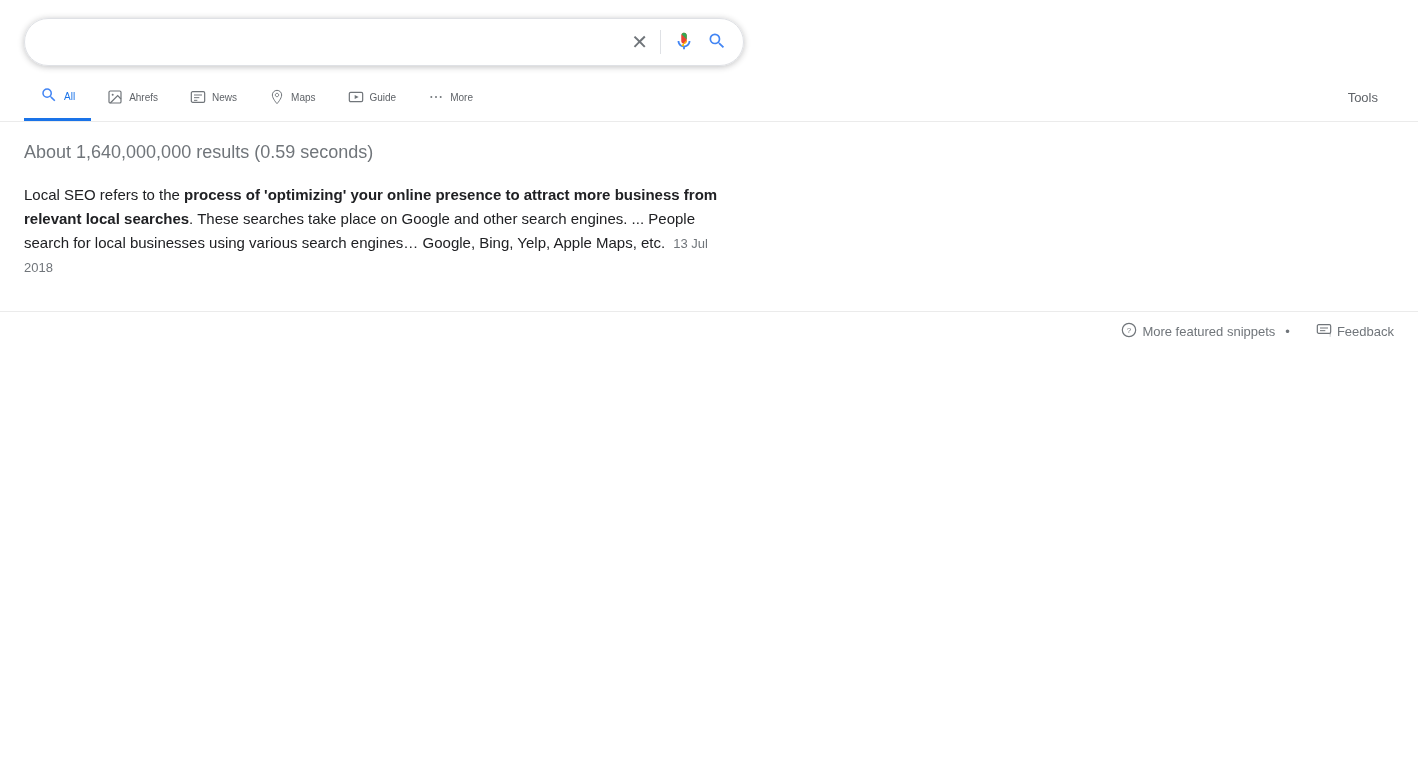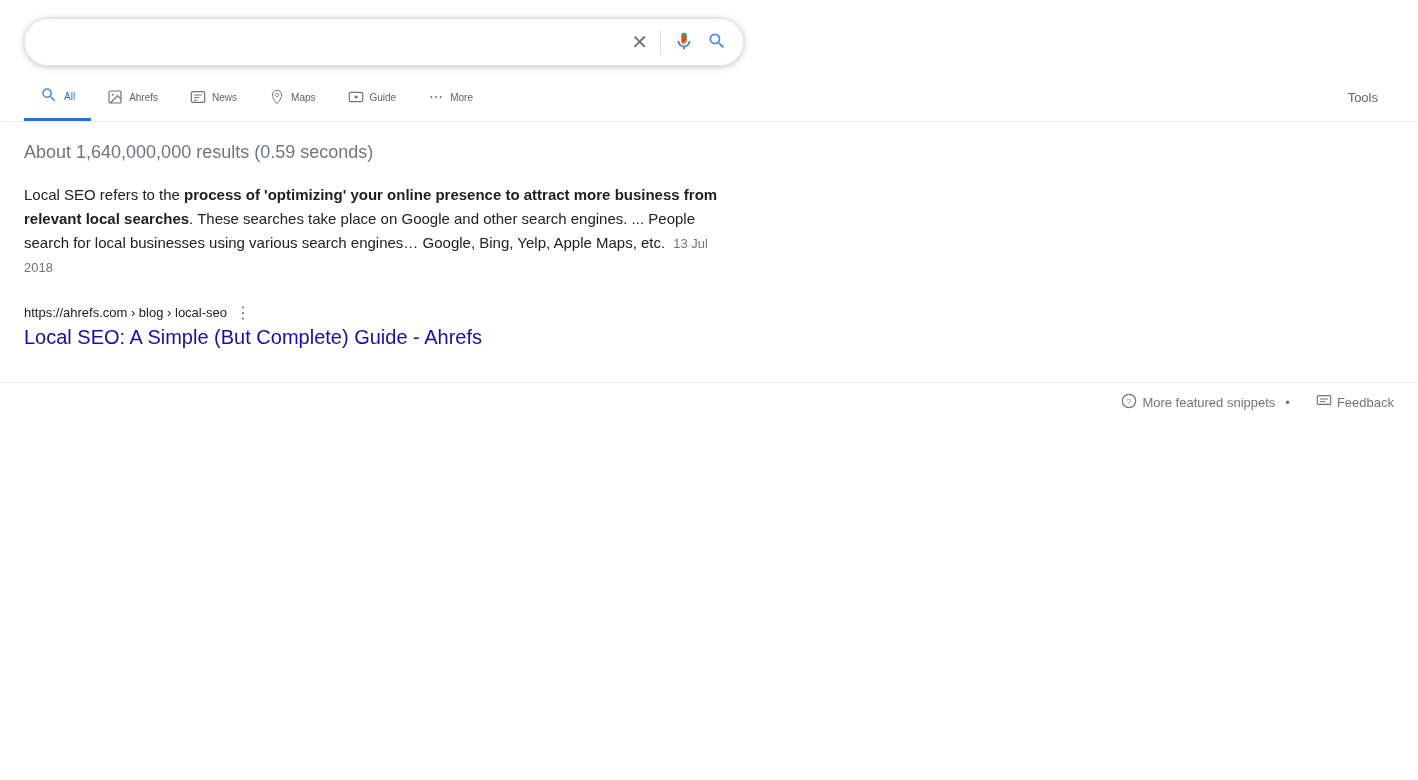--- a/index.html
+++ b/index.html
@@ -257,27 +257,20 @@
   <span class="nav-tools">Tools</span>
 </nav>
 
 <div class="results-wrapper">
   <div class="results-count">About 1,640,000,000 results (0.59 seconds)</div>
 
   <div class="featured-snippet">
     <span>Local SEO refers to the </span><strong>process of 'optimizing' your online presence to attract more business from relevant local searches</strong><span>. These searches take place on Google and other search engines. ... People search for local businesses using various search engines… Google, Bing, Yelp, Apple Maps, etc.</span><span class="date-tag">13 Jul 2018</span>
   </div>
 
-  <div class="result-item">
-    <div class="result-url-row">
-      <span class="result-url">https://ahrefs.com › blog › local-seo</span>
-      <span class="result-more-icon">⋮</span>
-    </div>
-    <a class="result-title">Local SEO: A Simple (But Complete) Guide - Ahrefs</a>
-  </div>
 </div>
 
 <div class="bottom-bar">
   <div class="bottom-bar-item">
     <span style="margin-right:5px;">
       <svg width="16" height="16" viewBox="0 0 24 24">
         <circle cx="12" cy="12" r="10" fill="none" stroke="#70757a" stroke-width="1.8"></circle>
         <text x="12" y="16.5" text-anchor="middle" font-size="12" fill="#70757a" font-family="arial">?</text>
       </svg>
     </span>

